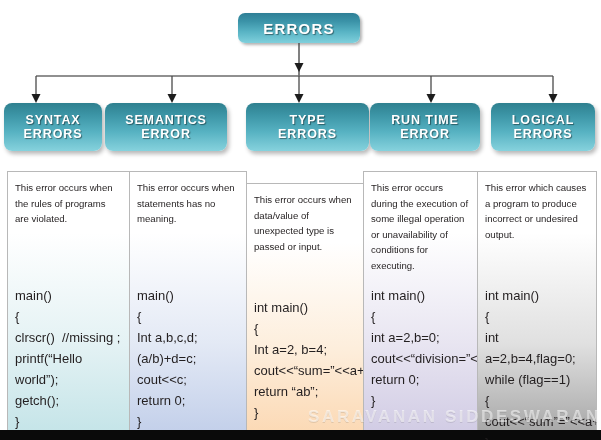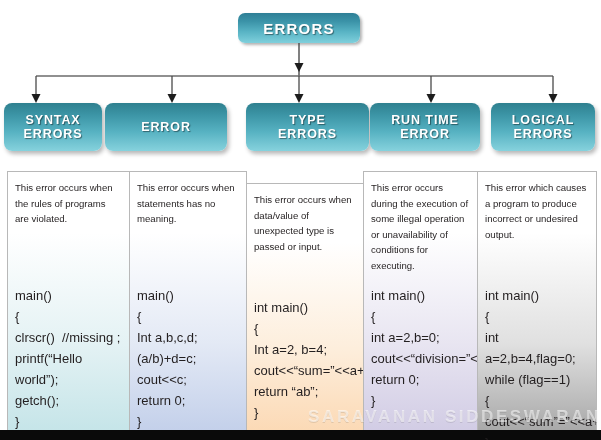--- a/index.html
+++ b/index.html
@@ -184,20 +184,21 @@
     <polygon points="553,103 548.5,94 557.5,94" fill="#1d1d1d"></polygon>
 
     <polygon points="299,72 294.5,63 303.5,63" fill="#1d1d1d"></polygon>
   </svg>
 
   <div class="cat-box" style="left:4px;  width:98px;">
     <span class="line">SYNTAX</span>
     <span class="line">ERRORS</span>
   </div>
   <div class="cat-box" style="left:105px; width:122px;">
+    <span class="line">SEMANTICS</span>
     <span class="line">ERROR</span>
   </div>
   <div class="cat-box" style="left:246px; width:123px;">
     <span class="line">TYPE</span>
     <span class="line">ERRORS</span>
   </div>
   <div class="cat-box" style="left:370px; width:110px;">
     <span class="line">RUN TIME</span>
     <span class="line">ERROR</span>
   </div>

